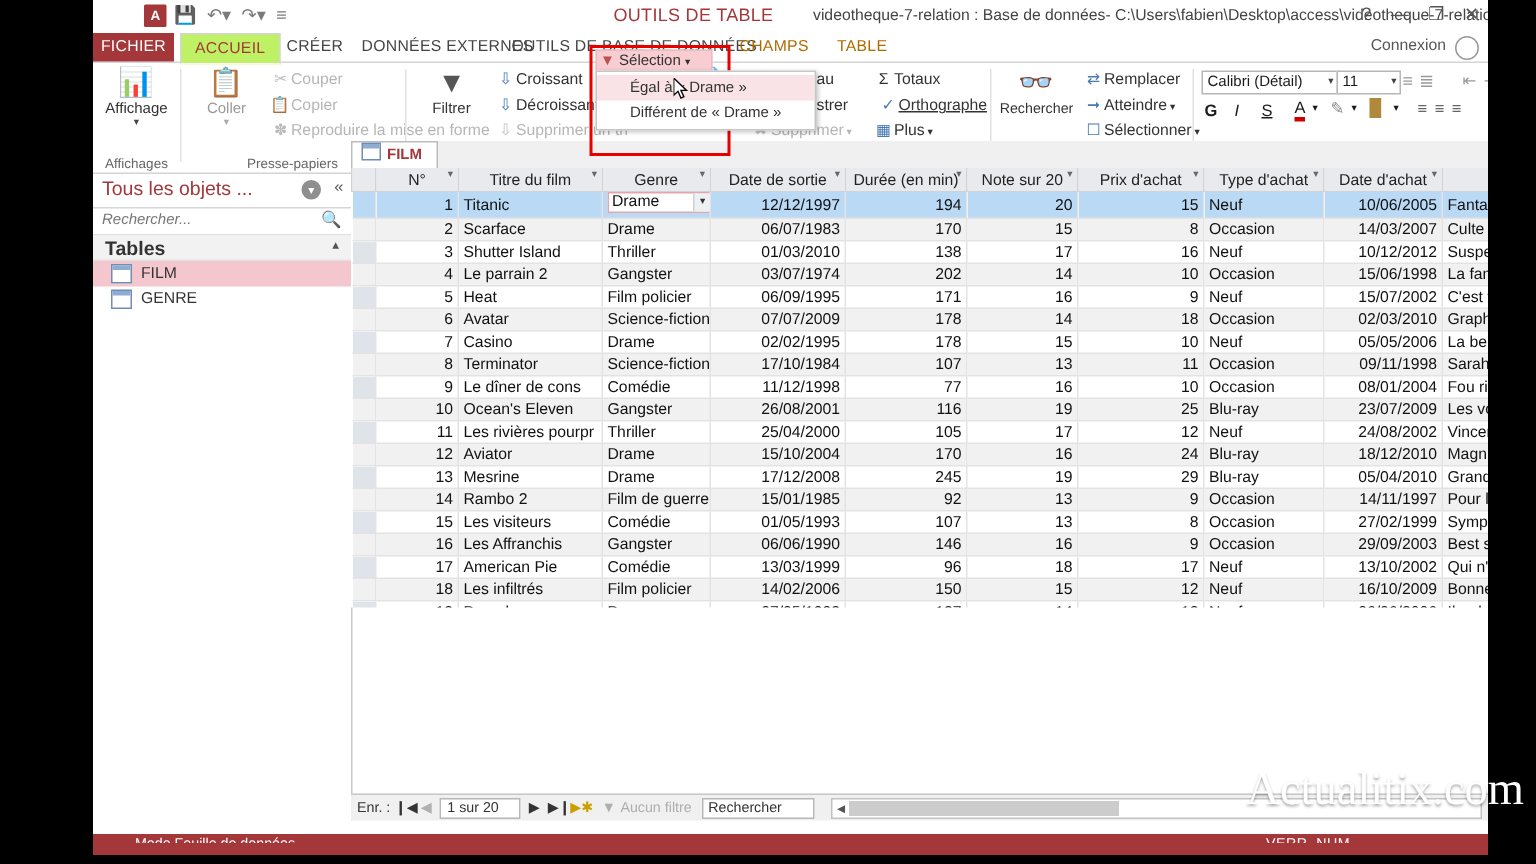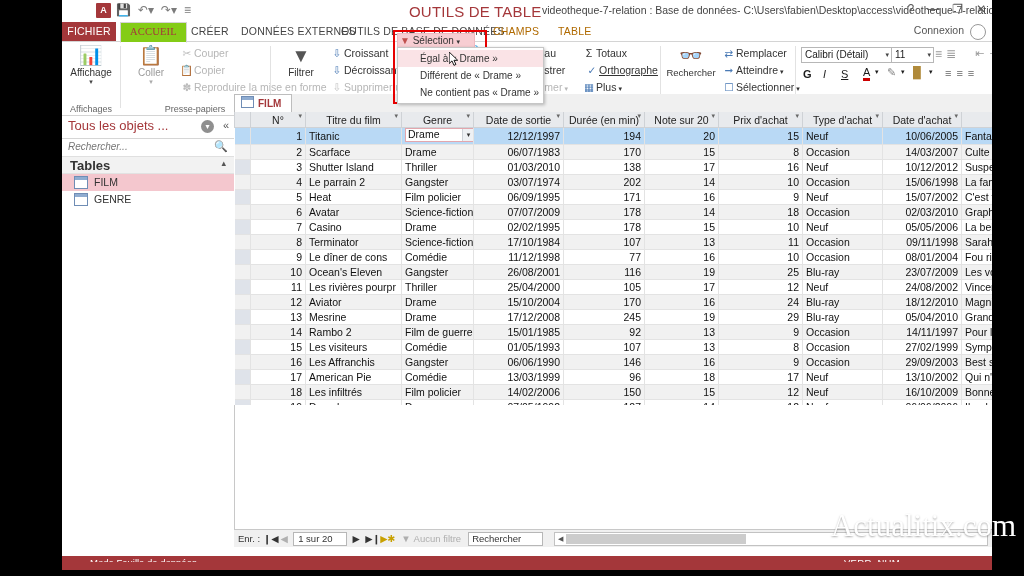--- a/index.html
+++ b/index.html
@@ -10,31 +10,31 @@
   }
   #app{position:absolute;left:62px;top:0;width:930px;height:570px;background:#fff;overflow:hidden;}
 
   
   .titlebar{height:22px;background:#fff;position:relative;}
   .qat{position:absolute;left:32px;top:3px;display:flex;align-items:center;gap:7px;color:#8a8a8a;font-size:11px;}
   .accesslogo{position:absolute;left:34px;top:3px;width:15px;height:15px;background:#a4373a;color:#fff;
        font-size:9px;line-height:15px;text-align:center;font-weight:bold;border-radius:1px;}
   .qicon{color:#7b7b7b;font-size:12px;cursor:pointer;}
   .save-ico{color:#2e6da4;}
-  .tabletools{position:absolute;left:347px;top:3px;color:#a4373a;font-size:15px;letter-spacing:.2px;text-align:center;}
+  .tabletools{position:absolute;left:347px;top:3px;color:#a4373a;font-size:12px;letter-spacing:.2px;text-align:center;}
   .doctitle{position:absolute;left:480px;top:4px;color:#444;font-size:10.5px;white-space:nowrap;}
   .wbtns{position:absolute;right:6px;top:2px;display:flex;gap:13px;color:#555;font-size:12px;}
   .wbtns span{cursor:pointer;line-height:14px;}
 
   
   .tabrow{height:19px;background:#fff;position:relative;border-bottom:1px solid #d4d4d4;}
   .tab{position:absolute;top:0;height:19px;line-height:19px;font-size:10.5px;padding:0 9px;
        color:#444;cursor:pointer;letter-spacing:.2px;white-space:nowrap;}
   .tab.file{background:#a4373a;color:#fff;left:0;width:54px;text-align:center;padding:0;}
-  .tab.active{background:#84cc16;border:1px solid #d4d4d4;border-bottom:1px solid #fff;color:#a4373a;top:0;height:19px;line-height:18px;z-index:3;font-family:Liberation Serif, serif;}
+  .tab.active{background:#bef264;border:1px solid #d4d4d4;border-bottom:1px solid #fff;color:#a4373a;top:0;height:19px;line-height:18px;z-index:3;}
   .tab.tt{color:#b06a00;}
   .conn{position:absolute;right:28px;top:2px;font-size:10.5px;color:#555;cursor:pointer;}
   .connico{position:absolute;right:6px;top:2px;width:14px;height:14px;border:1px solid #999;border-radius:50%;}
 
   
   .ribbon{height:73px;background:#fff;border-bottom:1px solid #d4d4d4;position:relative;}
   .grp{position:absolute;top:0;height:73px;}
   .grp .gl{position:absolute;bottom:1px;width:100%;text-align:center;font-size:9px;color:#666;}
   .sep{position:absolute;top:4px;width:1px;height:62px;background:#e2e2e2;}
   .bigbtn{position:absolute;top:3px;width:54px;text-align:center;cursor:pointer;}
@@ -296,21 +296,20 @@
   </div>
 
   <div class="selbtn">
     <span style="color:#c0504d;">▼</span>
     <span>Sélection</span>
     <span style="font-size:7px;">▾</span>
   </div>
   <div class="selmenu">
     <div class="mi hl">Égal à « Drame »</div>
     <div class="mi">Différent de « Drame »</div>
-    <div class="mi">Ne contient pas « Drame »</div>
   </div>
   <div class="redbox" style="left:331px;top:30px;width:90px;height:70px;border:2px solid #e60000;"></div>
   <svg class="cursor" viewBox="0 0 12 18">
     <polygon points="0,0 0,13 3.2,10 5.4,15 7.6,14 5.4,9.3 9.6,9.3" fill="#fff" stroke="#000" stroke-width="1"></polygon>
   </svg>
 
   <div class="nav">
     <div class="navhdr">
       <div class="t">Tous les objets ...</div>
       <div class="db">▾</div>

